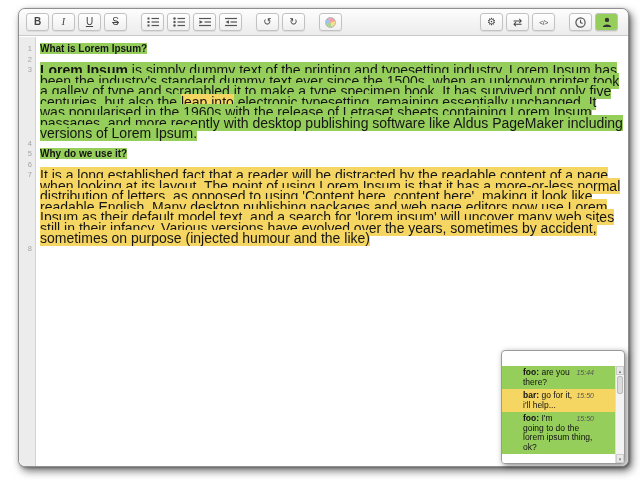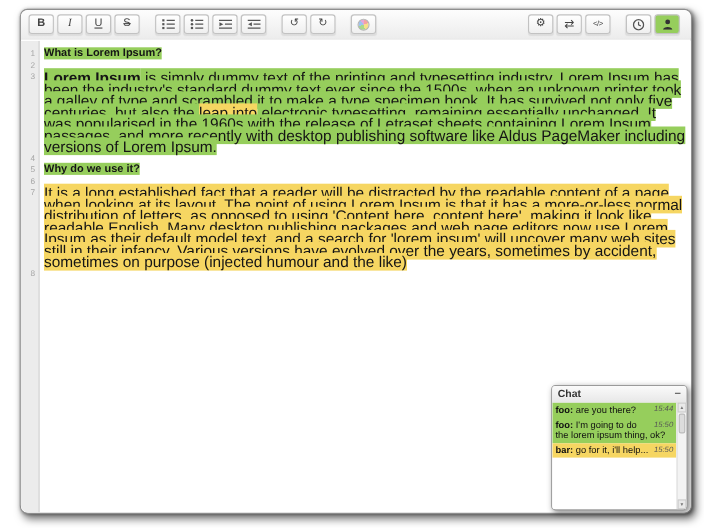--- a/index.html
+++ b/index.html
@@ -47,21 +47,21 @@
   
   .chat{position:absolute;right:3px;bottom:2px;width:124px;height:114px;background:#fff;
         border:1px solid #9a9a9a;border-radius:4px;box-sizing:border-box;
         box-shadow:2px 2px 6px rgba(0,0,0,0.45);overflow:hidden;}
   .chat-header{height:15px;display:flex;align-items:center;justify-content:space-between;
                padding:0 5px;background:linear-gradient(#fafafa,#e7e7e7);
                border-bottom:1px solid #c9c9c9;cursor:pointer;}
   .chat-title{font-size:9.5px;font-weight:bold;color:#333;}
   .chat-min{font-size:10px;font-weight:bold;color:#666;line-height:1;cursor:pointer;}
   .chat-msgs{position:absolute;left:0;top:15px;right:9px;bottom:0;background:#fff;overflow:hidden;}
-  .msg{font-size:8.5px;line-height:9.5px;color:#111;padding:2px 3px;}
+  .msg{font-size:8.5px;line-height:9.5px;color:#111;padding:2px 21px;}
   .msg.green{background:var(--green);}
   .msg.yellow{background:var(--yellow);}
   .msg .time{float:right;font-size:7px;font-style:italic;color:#555;margin-left:3px;}
   .msg b{font-weight:bold;}
   .chat-scroll{position:absolute;top:15px;right:0;bottom:0;width:9px;background:#f3f3f3;
                border-left:1px solid #ddd;box-sizing:border-box;}
   .scroll-arrow{position:absolute;left:0;right:0;height:9px;background:#e9e9e9;border:1px solid #ccc;
                 box-sizing:border-box;font-size:5px;color:#777;text-align:center;line-height:8px;cursor:pointer;}
   .scroll-arrow.up{top:0;}
   .scroll-arrow.down{bottom:0;}
@@ -227,28 +227,24 @@
             <div class="line-content"><span class="hl-yellow">It is a long established fact that a reader will be distracted by the readable content of a page when looking at its layout. The point of using Lorem Ipsum is that it has a more-or-less normal distribution of letters, as opposed to using 'Content here, content here', making it look like readable English. Many desktop publishing packages and web page editors now use Lorem Ipsum as their default model text, and a search for 'lorem ipsum' will uncover many web sites still in their infancy. Various versions have evolved over the years, sometimes by accident, sometimes on purpose (injected humour and the like)</span></div>
           </div>
           <div class="line">
             <div class="line-no">8</div>
             <div class="line-content">&nbsp;</div>
           </div>
         </div>
     </div>
 
     <div class="chat">
-      <div class="chat-header">
-        <span class="chat-title">Chat</span>
-        <span class="chat-min">−</span>
-      </div>
       <div id="chat-msgs" class="chat-msgs">
           <div class="msg green"><span class="time">15:44</span><b>foo:</b> are you there?</div>
+          <div class="msg yellow"><span class="time">15:50</span><b>bar:</b> go for it, i'll help...</div>
           <div class="msg green"><span class="time">15:50</span><b>foo:</b> I'm going to do the lorem ipsum thing, ok?</div>
-          <div class="msg yellow"><span class="time">15:50</span><b>bar:</b> go for it, i'll help...</div>
         </div>
       <div class="chat-scroll">
         <div class="scroll-arrow up">▴</div>
         <div class="scroll-thumb"></div>
         <div class="scroll-arrow down">▾</div>
       </div>
     </div>
 
   </div>
 </div>

